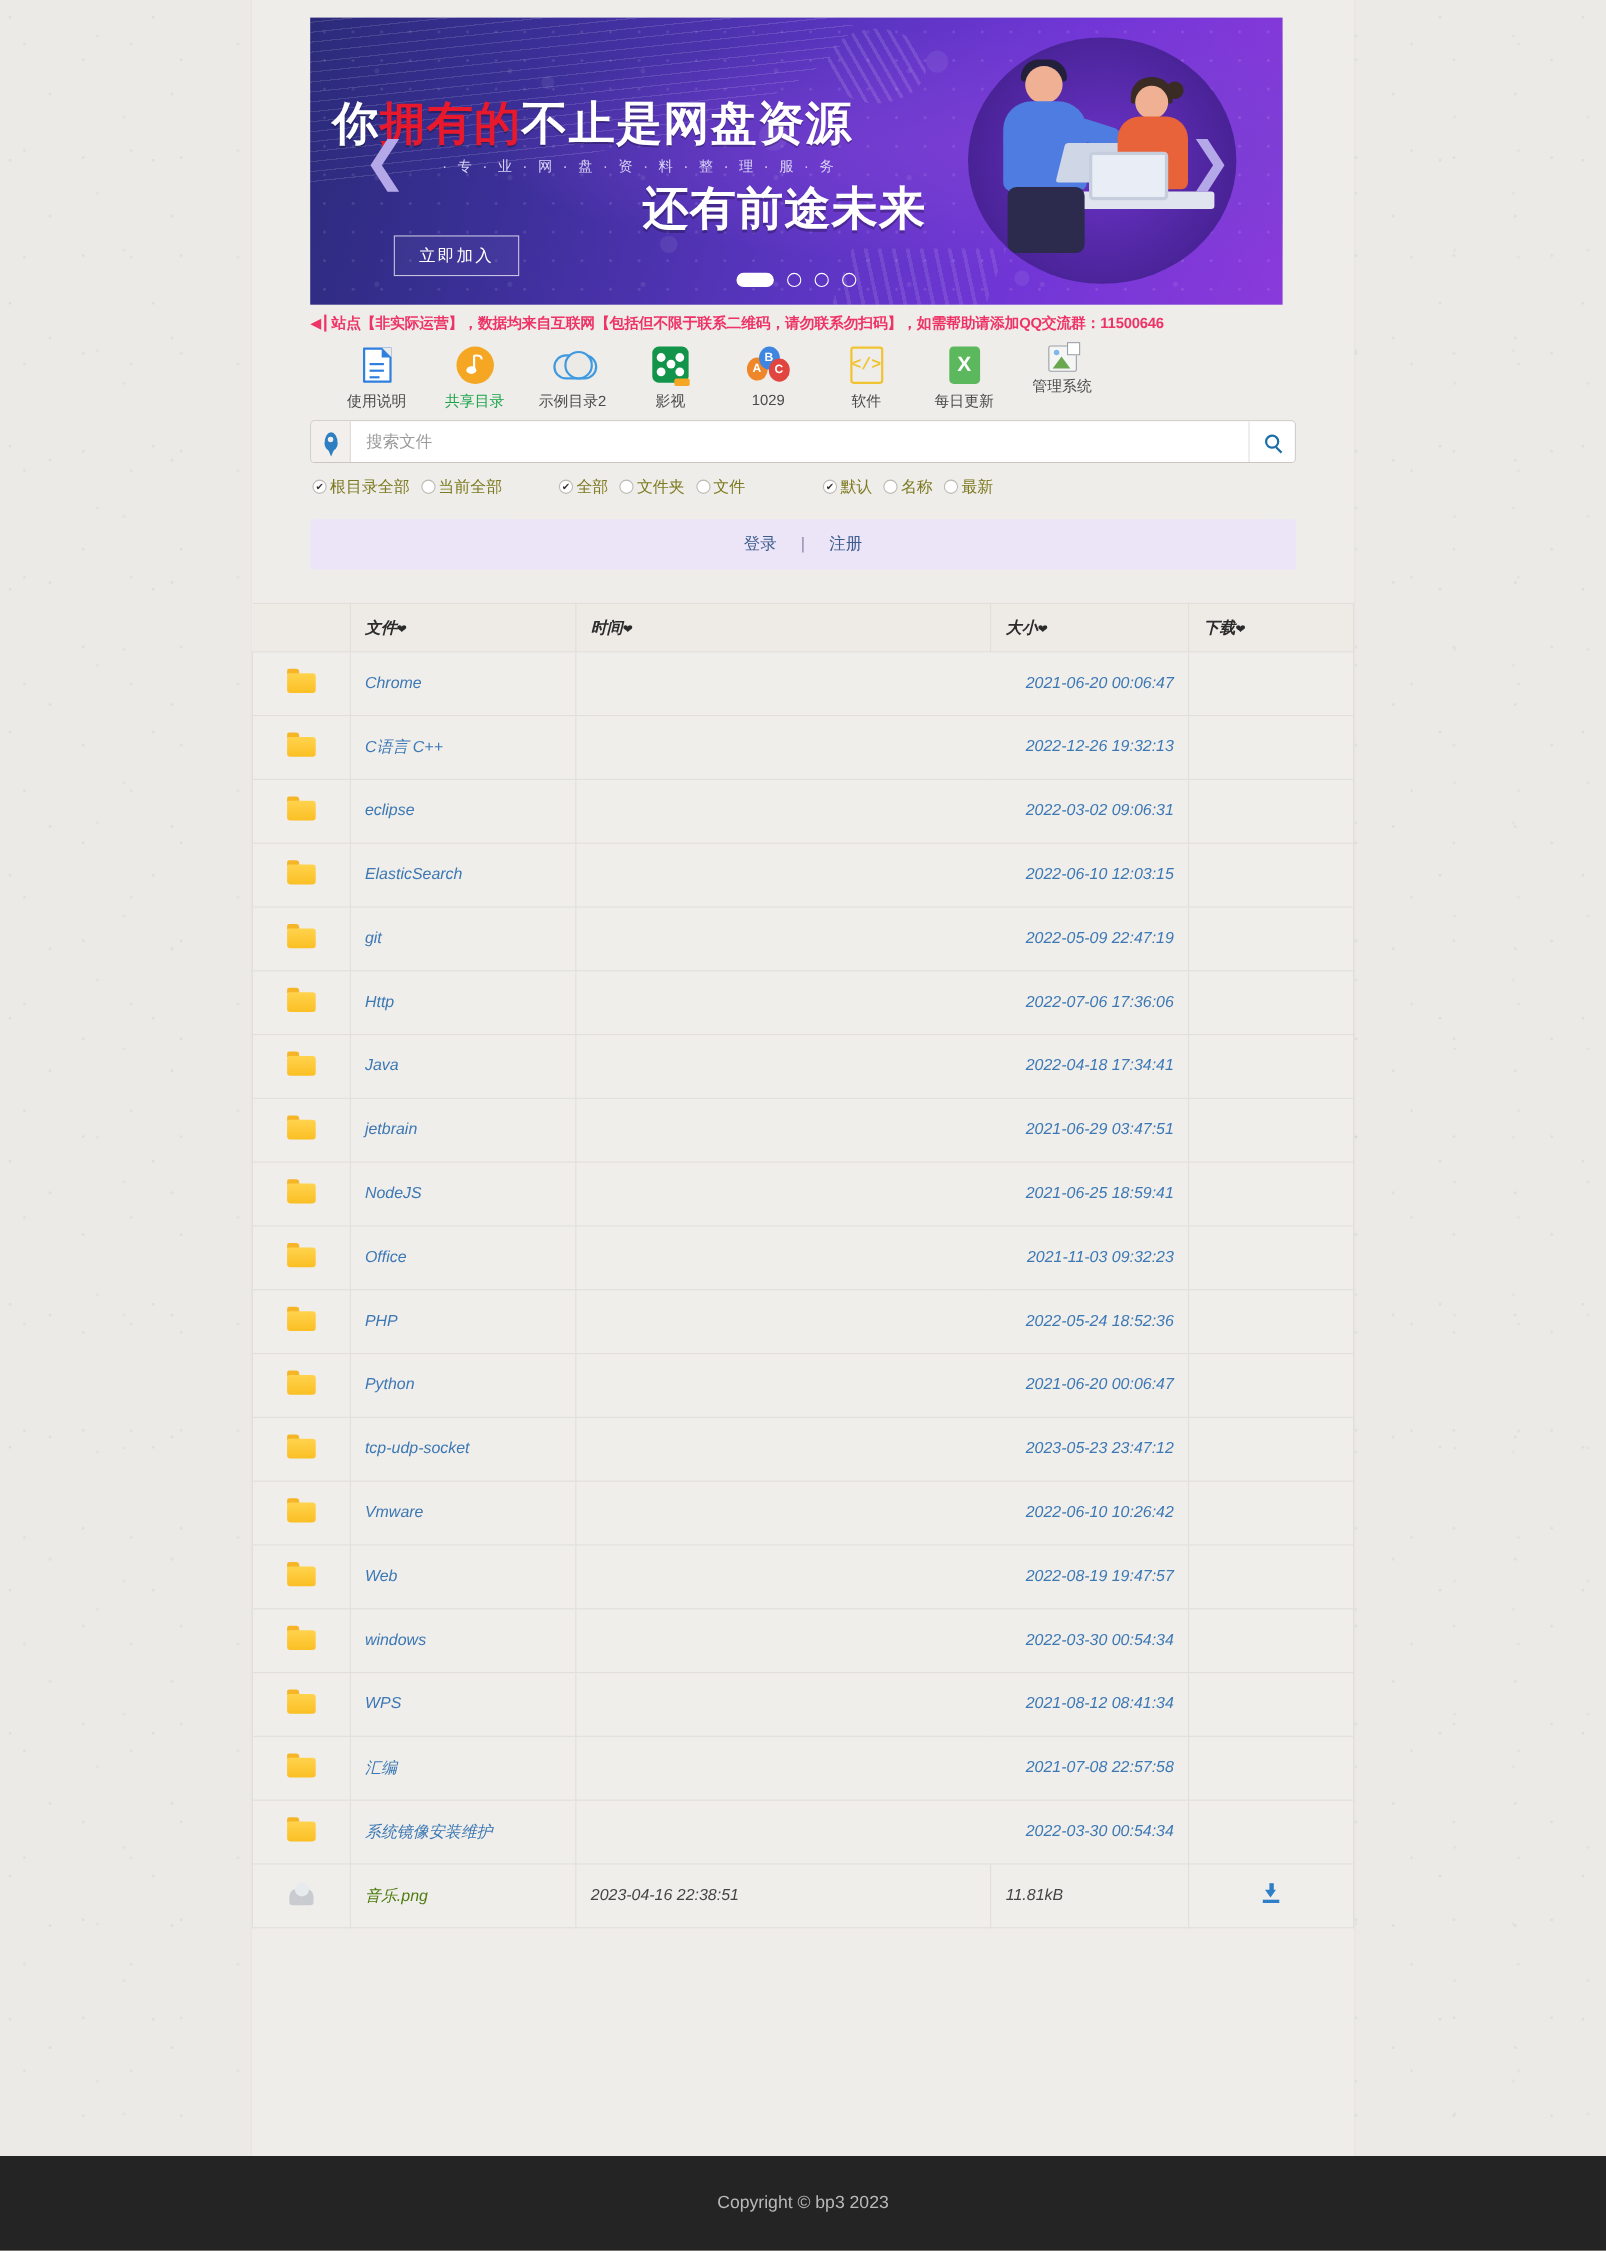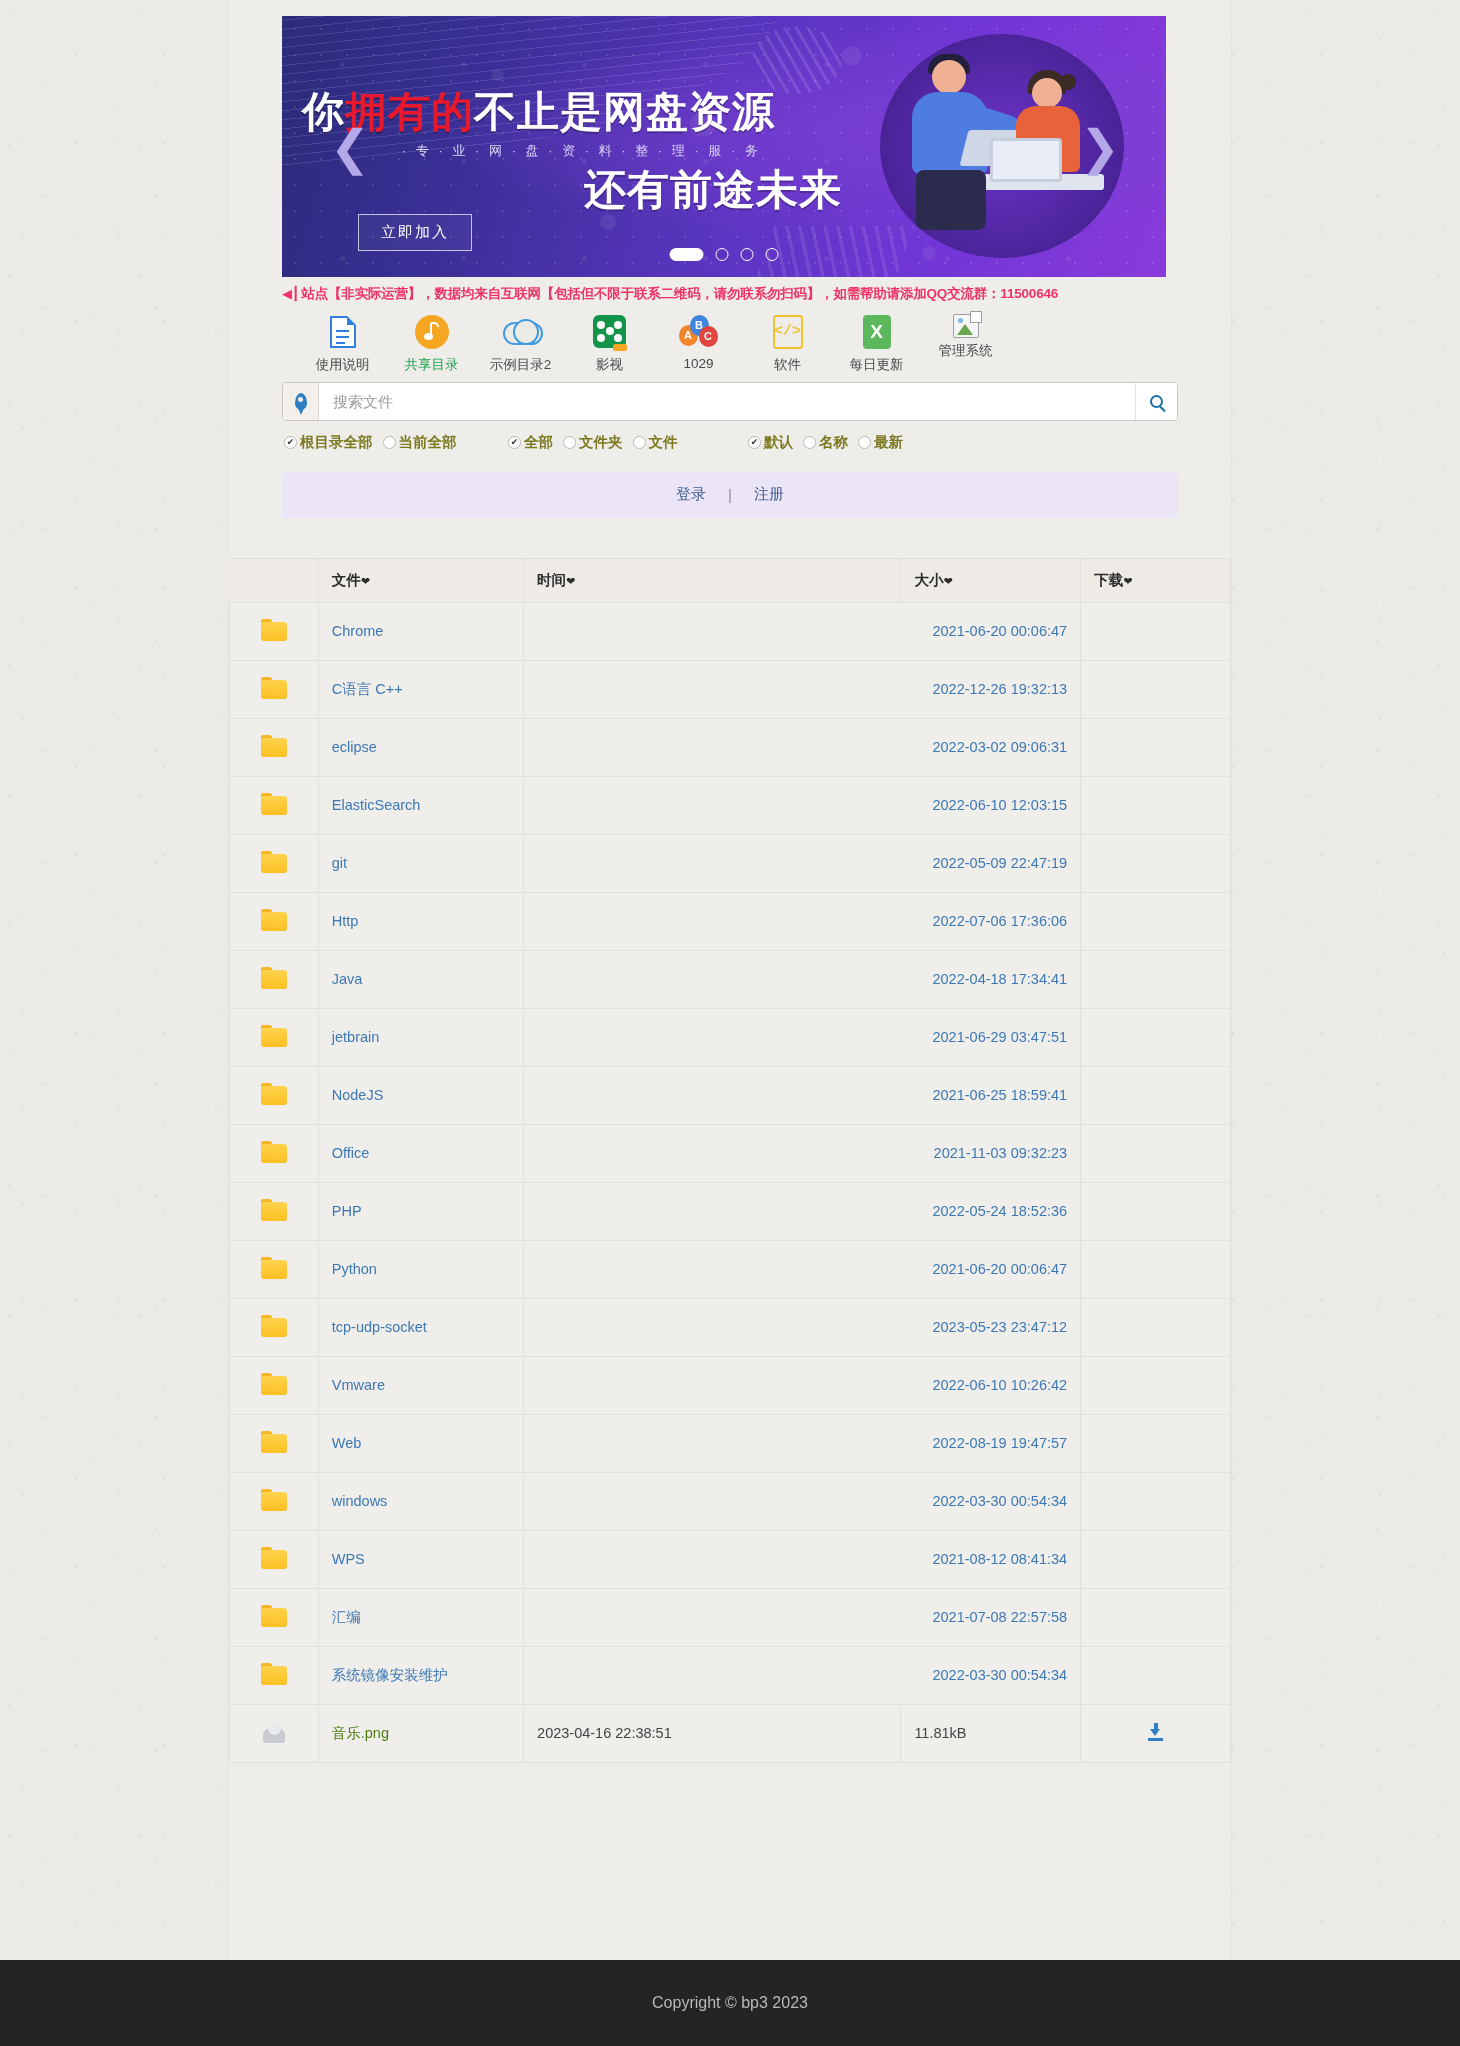--- a/index.html
+++ b/index.html
@@ -172,36 +172,36 @@
   .pin{ width:12px; height:17px; background:#2d7fc1; border-radius:50% 50% 50% 50%/60% 60% 40% 40%; position:relative; }
   .pin:before{ content:""; position:absolute; left:3.5px; top:4px; width:5px;height:5px;border-radius:50%;background:#f2efec; }
   .pin:after{ content:""; position:absolute; left:3px; bottom:-5px; border-left:3px solid transparent;border-right:3px solid transparent;border-top:7px solid #2d7fc1; }
   .search-input{ flex:1; border:0; outline:0; font-size:15px; padding:0 14px; color:#333; background:#fff; font-family:"Liberation Sans",sans-serif; }
   .search-input::placeholder{ color:#9b9b9b; }
   .search-btn{ width:42px; display:flex; align-items:center; justify-content:center; background:#fff; border-left:1px solid #e4e0db; cursor:pointer; }
   .mag{ width:13px;height:13px;border:2.1px solid #1a6fa8;border-radius:50%; position:relative; }
   .mag:after{ content:""; position:absolute; right:-5px; bottom:-4px; width:7px;height:2.1px;background:#1a6fa8; transform:rotate(45deg); }
 
   
-  .radio-row{ margin-top:12px; height:26px; position:relative; font-size:14.5px; font-weight:bold; color:#7c7a20; }
+  .radio-row{ margin-top:12px; height:26px; position:relative; font-size:14.5px; font-weight:normal; color:#7c7a20; }
   .rgroup{ position:absolute; display:flex; align-items:center; gap:2px; }
   .g1{ left:2px; } .g2{ left:226px; } .g3{ left:466px; }
   .ritem{ display:flex; align-items:center; gap:3px; margin-right:8px; cursor:pointer; white-space:nowrap; }
   .rdot{ width:13px;height:13px;border-radius:50%; background:#fff; border:1px solid #bdb9b3; display:flex;align-items:center;justify-content:center; }
   .rdot.on{ background:#fff; }
   .rdot.on:after{ content:"✔"; font-size:9px; color:#333; line-height:1; }
   .rlabel{ color:#7c7a20; }
 
   
   .authbar{ margin-top:13px; height:46px; background:#ece5f7; border-radius:3px; display:flex; align-items:center; justify-content:center; gap:22px; font-size:15px; }
   .authbar a{ color:#3c5c8e; text-decoration:none; cursor:pointer; }
   .authbar .sep{ color:#8d8ba8; }
 
   
-  .tablewrap{ margin:40px 0 0 0; padding:0 0 12px 0; }
+  .tablewrap{ margin:30px 0 0 0; padding:0 0 12px 0;font-style:italic; }
   table.files{ width:1002px; border-collapse:collapse; table-layout:fixed; margin-left:-53px; }
   table.files th, table.files td{ border:1px solid #e2dfda; }
   table.files thead th{
     background:#eeebe7; font-size:14.5px; font-weight:bold; color:#2b2b2b;
     text-align:left; padding:11px 13px; height:44px; white-space:nowrap;
   }
   .col-icon{ width:80px; } .col-name{ width:185px; } .col-time{ width:340px; }
   .col-size{ width:162px; } .col-dl{ width:135px; }
   table.files thead th.h-icon{ border-left:none; }
   table.files tbody td{ height:58px; padding:0 13px; font-size:14.5px; vertical-align:middle; background:#f0eeeb; }

